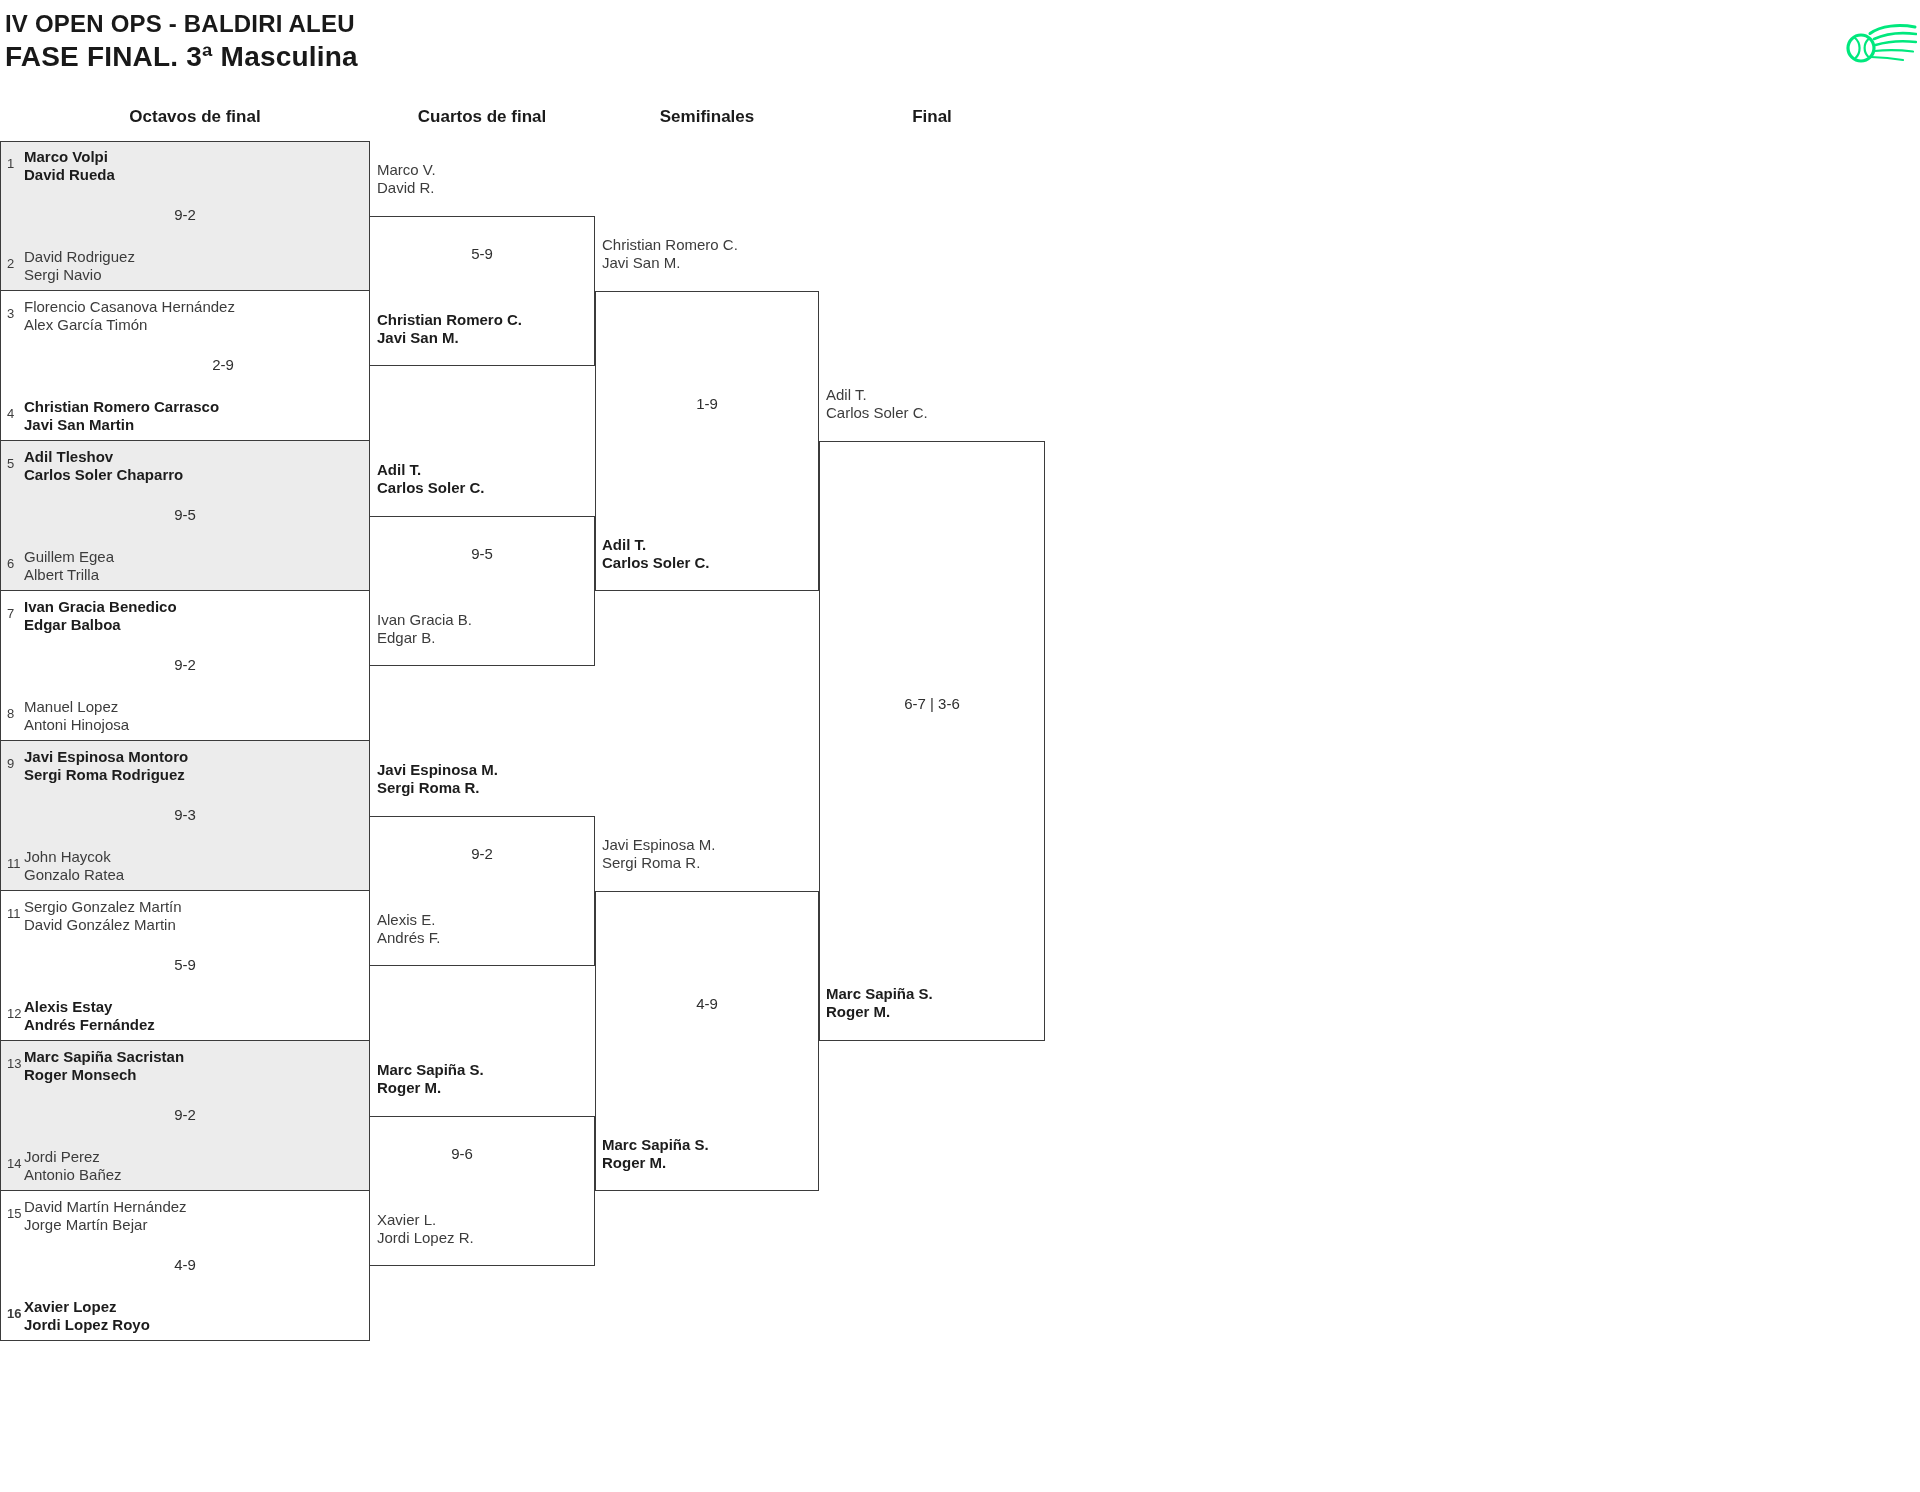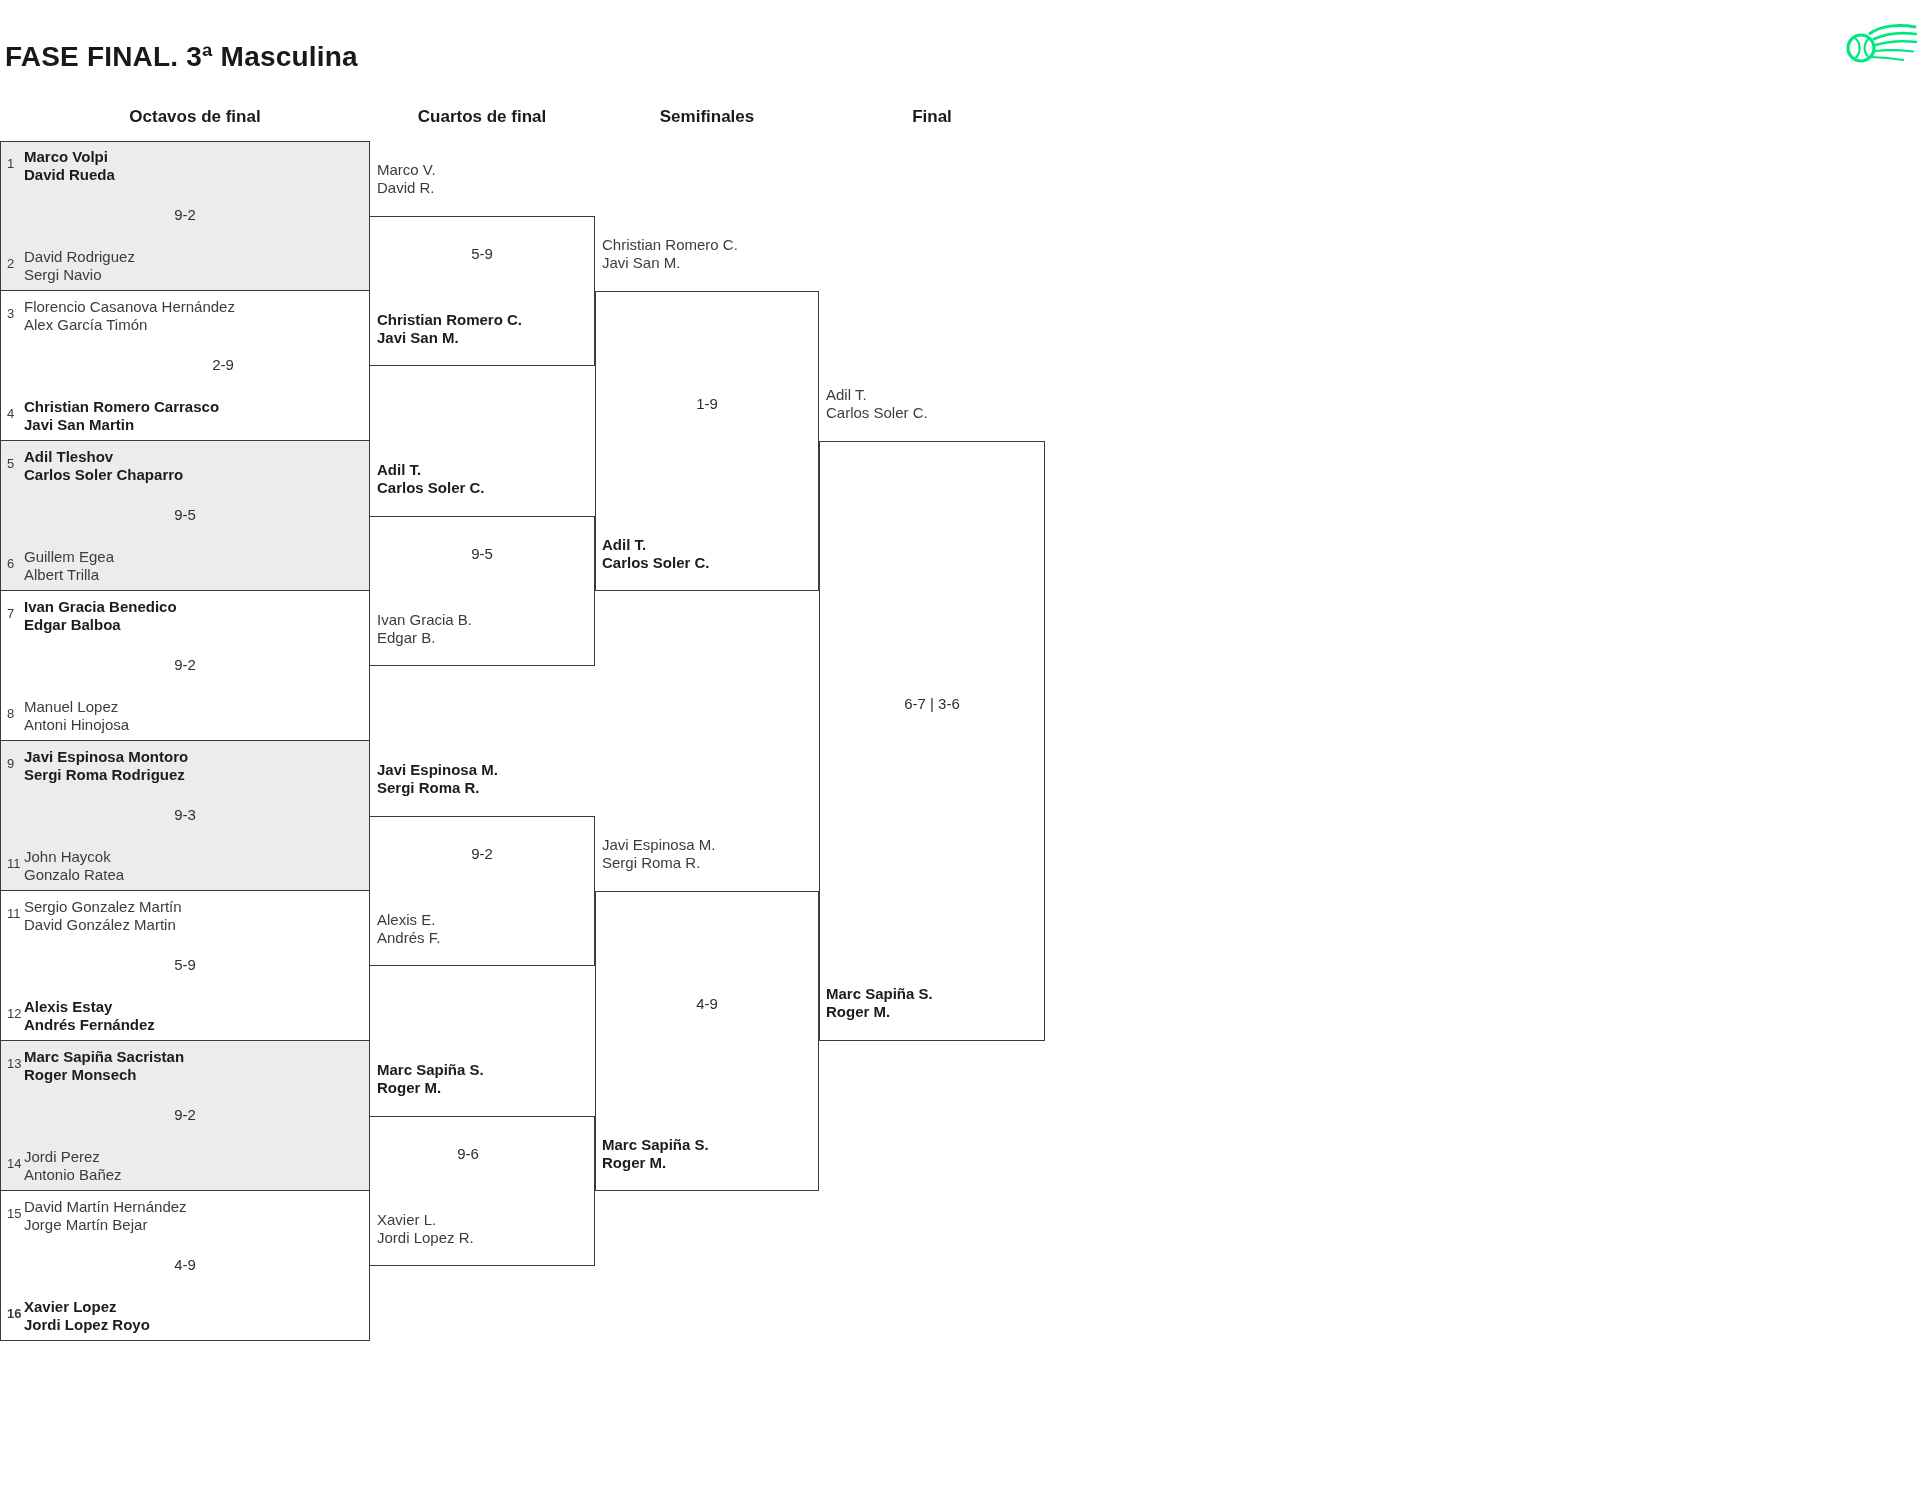--- a/index.html
+++ b/index.html
@@ -18,20 +18,21 @@
         font-weight:400;white-space:nowrap;}
   .team.winner{font-weight:700;color:#1c1c1c;}
   .seed{position:absolute;font-size:13px;line-height:15px;color:#3d3d3d;}
   .score{position:absolute;font-size:15px;line-height:18px;color:#2f2f2f;text-align:center;}
   .logo{position:absolute;left:1843px;top:20px;width:74px;height:46px;}
 </style>
 </head>
 <body>
 
 <div id="bracket">
+  <div class="title">IV OPEN OPS - BALDIRI ALEU</div>
   <div class="subtitle">FASE FINAL. 3ª Masculina</div>
 
   <svg class="logo" viewBox="0 0 74 46" xmlns="http://www.w3.org/2000/svg">
     <g fill="none" stroke="#00E87D" stroke-linecap="round">
       <circle cx="18" cy="28" r="13" stroke-width="3.2"></circle>
       <path d="M12,18 C18,23 18,33 12.5,38" stroke-width="2.2"></path>
       <path d="M25,19.5 C20.5,24 20.5,32 25,36.5" stroke-width="2.2"></path>
       <path d="M27,13.5 C38,5.5 56,4 72,7" stroke-width="3"></path>
       <path d="M31,19 C44,13 58,12 73,14" stroke-width="2.6"></path>
       <path d="M32.5,25 C46,21 60,20.5 73,22" stroke-width="2.4"></path>
@@ -174,21 +175,21 @@
       <div class="score" style="left: 369px; top: 845px; width: 226px;">9-2</div>
       <div class="box" style="left: 369px; top: 1116px; width: 226px; height: 150px;"></div>
       <div class="team winner" style="left: 377px; top: 1061px;">
         <div>Marc Sapiña S.</div>
         <div>Roger M.</div>
       </div>
       <div class="team" style="left: 377px; top: 1211px;">
         <div>Xavier L.</div>
         <div>Jordi Lopez R.</div>
       </div>
-      <div class="score" style="left: 369px; top: 1145px; width: 186px; padding-left: 6px;">9-6</div>
+      <div class="score" style="left: 369px; top: 1145px; width: 186px;">9-6</div>
       <div class="box" style="left: 595px; top: 291px; width: 224px; height: 300px;"></div>
       <div class="team" style="left: 602px; top: 236px;">
         <div>Christian Romero C.</div>
         <div>Javi San M.</div>
       </div>
       <div class="team winner" style="left: 602px; top: 536px;">
         <div>Adil T.</div>
         <div>Carlos Soler C.</div>
       </div>
       <div class="score" style="left: 595px; top: 395px; width: 224px;">1-9</div>

